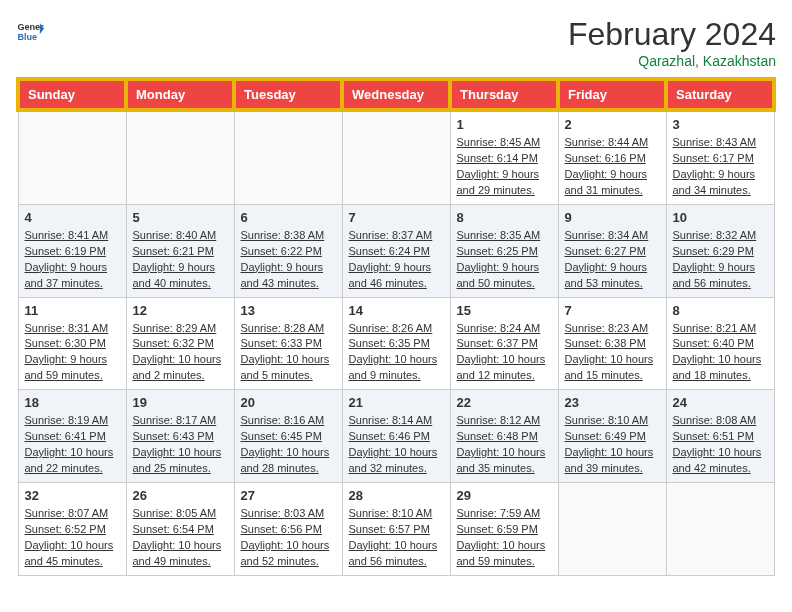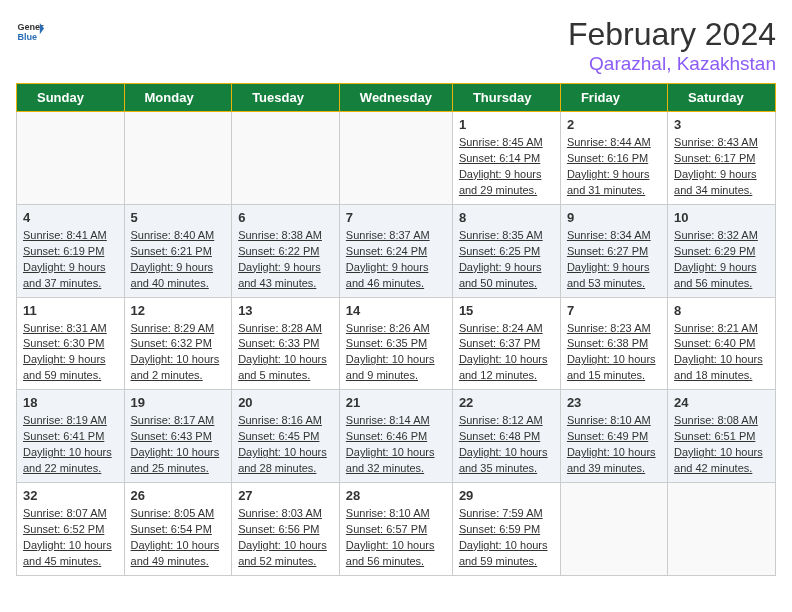--- a/index.html
+++ b/index.html
@@ -27,35 +27,35 @@
     }
     .title-block {
       text-align: right;
     }
     .month-year {
       font-size: 32px;
       font-weight: 300;
       color: #333;
     }
     .location {
-      font-size: 19px;
-      color: #8b5cf6;
+      font-size: 14px;
+      color: #15803d;
     }
     .calendar {
       width: 100%;
       border-collapse: collapse;
     }
     .calendar th {
-      background-color: #15803d;
+      background-color: #ef4444;
       color: #fff;
       font-size: 13px;
       font-weight: bold;
-      padding: 6px 20px;
+      padding: 6px 8px;
       text-align: left;
-      border: 1px solid #eab308;
+      border: 4px solid #eab308;
     }
     .calendar td {
       vertical-align: top;
       padding: 5px 6px;
       border: 1px solid #ccc;
       width: calc(100% / 7);
       font-size: 11px;
       color: #333;
       background: #fff;
       min-height: 80px;

